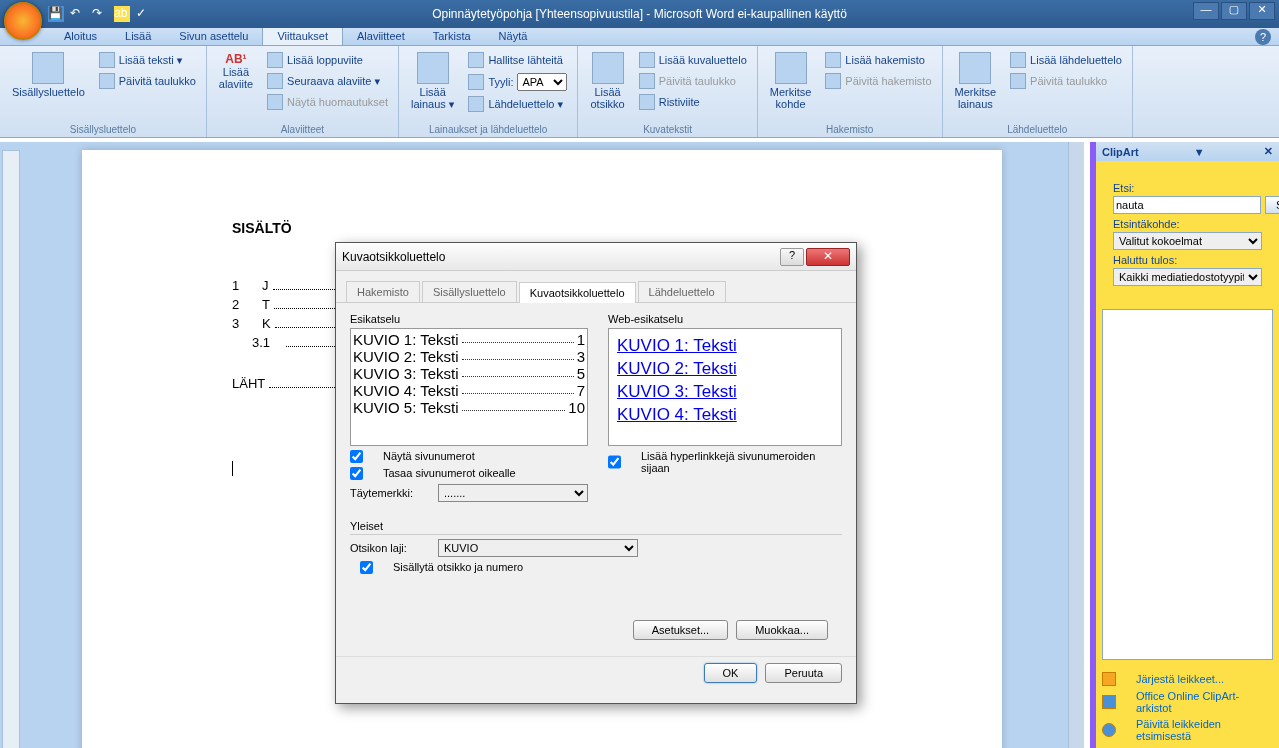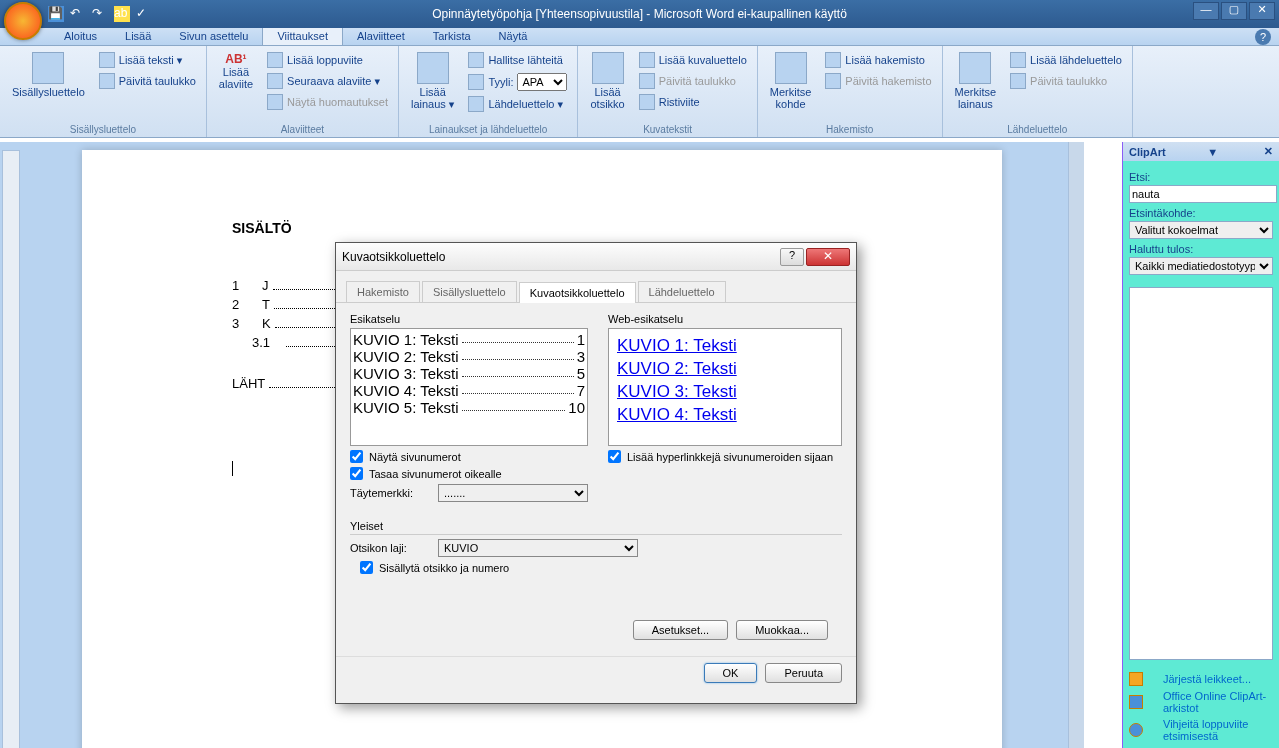--- a/index.html
+++ b/index.html
@@ -37,24 +37,24 @@
 .page { background: #fff; width: 920px; min-height: 800px; margin-top: 8px; box-shadow: 0 0 8px rgba(0,0,0,0.2); padding: 70px 150px; position: relative; }
 .page h2 { font-size: 14px; font-weight: bold; margin-bottom: 20px; }
 .toc-line { font-size: 13px; margin: 4px 0; display: flex; }
 .toc-num { width: 30px; }
 .toc-dots { flex: 1; border-bottom: 1px dotted #000; margin: 0 4px 3px 4px; }
 .cursor { display: inline-block; width: 1px; height: 15px; background: #000; margin-top: 16px; }
 .vruler { position: absolute; left: 2px; top: 8px; width: 18px; height: 600px; background: #e8eef5; border: 1px solid #a8c0dc; }
 
 
 .panel-handles { position: absolute; right: 195px; top: 142px; bottom: 0; width: 16px; background: #c8d8ea; border-left: 1px solid #a8c0dc; }
-.clipart-panel { position: absolute; right: 0; top: 142px; width: 157px; bottom: 0; background: #5eead4; border-left: 1px solid #8b5cf6; display: flex; flex-direction: column; }
+.clipart-panel { position: absolute; right: 0; top: 142px; width: 189px; bottom: 0; background: #fde047; border-left: 6px solid #8b5cf6; display: flex; flex-direction: column; }
 .panel-header { background: linear-gradient(#d0e0f2, #b8d3f0); padding: 3px 6px; font-size: 11px; font-weight: bold; color: #15428b; display: flex; align-items: center; }
 .panel-header .close { margin-left: auto; cursor: pointer; }
-.panel-body { padding: 6px; font-size: 11px; color: #15428b; }
+.panel-body { padding: 17px; font-size: 11px; color: #15428b; }
 .panel-body label { display: block; margin: 4px 0 2px 0; }
 .panel-row { display: flex; gap: 4px; align-items: center; }
 .panel-input { flex: 1; font-size: 11px; padding: 2px; border: 1px solid #8ba8c8; }
 .panel-btn { font-size: 11px; padding: 2px 10px; background: linear-gradient(#fff, #d0e0f2); border: 1px solid #8ba8c8; cursor: pointer; }
 .panel-select { width: 100%; font-size: 11px; padding: 1px; border: 1px solid #8ba8c8; }
 .preview-box { margin: 6px; border: 1px solid #8ba8c8; background: #fff; flex: 1; }
 .panel-links { padding: 4px 6px; font-size: 11px; }
 .panel-links a { display: flex; align-items: center; gap: 20px; color: #0066cc; text-decoration: none; padding: 2px 0; }
 .link-icon { width: 14px; height: 14px; background: #f5a623; border: 1px solid #c77d00; flex-shrink: 0; }
 
@@ -69,21 +69,21 @@
 .dtab.active { background: #fff; position: relative; top: 1px; color: #000; }
 .dialog-body { padding: 10px 14px; }
 .dlg-row { display: flex; gap: 20px; }
 .dlg-col { flex: 1; }
 .dlg-label { font-size: 11px; margin-bottom: 3px; }
 .preview-list { border: 1px solid #999; background: #fff; height: 118px; overflow-y: scroll; padding: 2px; font-size: 15px; font-family: Arial; }
 .preview-list .pline { display: flex; }
 .preview-list .dots { flex: 1; overflow: hidden; letter-spacing: 1px; border-bottom: 1px dotted #333; margin: 0 3px 5px 3px; }
 .web-list { border: 1px solid #999; background: #fff; height: 118px; overflow-y: scroll; padding: 4px 8px; font-size: 17px; font-family: Arial; }
 .web-list a { color: #0000ee; text-decoration: underline; display: block; margin: 3px 0; }
-.chk-row { font-size: 11px; margin: 4px 0; display: flex; align-items: center; gap: 6px; }
+.chk-row { font-size: 11px; margin: 4px 0; display: flex; gap: 20px; }
 .form-row { display: flex; align-items: center; font-size: 11px; margin: 4px 0; gap: 8px; }
 .form-row label { width: 80px; }
 .form-row select, .form-row input[type=text] { font-size: 11px; padding: 1px; border: 1px solid #888; }
 .fieldset-label { font-size: 11px; margin: 14px 0 4px 0; border-bottom: 1px solid #ccc; padding-bottom: 2px; }
 .dlg-buttons { display: flex; justify-content: flex-end; gap: 8px; padding: 6px 14px; }
 .dlg-buttons.top { margin-top: 40px; }
 .dlg-button { font-size: 11px; padding: 3px 18px; background: linear-gradient(#fff,#e0e0e0); border: 1px solid #888; border-radius: 3px; cursor: pointer; }
 .dlg-button.primary { border: 1px solid #3a7ab8; box-shadow: 0 0 2px #6ab0e8; }
 </style>
 </head>
@@ -322,21 +322,21 @@
     <a href="#">
         <span class="link-icon"></span>
         <span>Järjestä leikkeet...</span>
       </a>
     <a href="#">
         <span class="link-icon" style="background:#4a90d9"></span>
         <span>Office Online ClipArt-arkistot</span>
       </a>
     <a href="#">
         <span class="link-icon" style="background:#4a90d9;border-radius:50%"></span>
-        <span>Vihjeitä loppuviite etsimisestä</span>
+        <span>Päivitä leikkeiden etsimisestä</span>
       </a>
   </div>
 </div>
 
 <div class="dialog">
   <div class="dialog-title">
     <span>Kuvaotsikkoluettelo</span>
     <div class="dlg-controls">
       <div class="dlg-help">?</div>
       <div class="dlg-close">✕</div>

